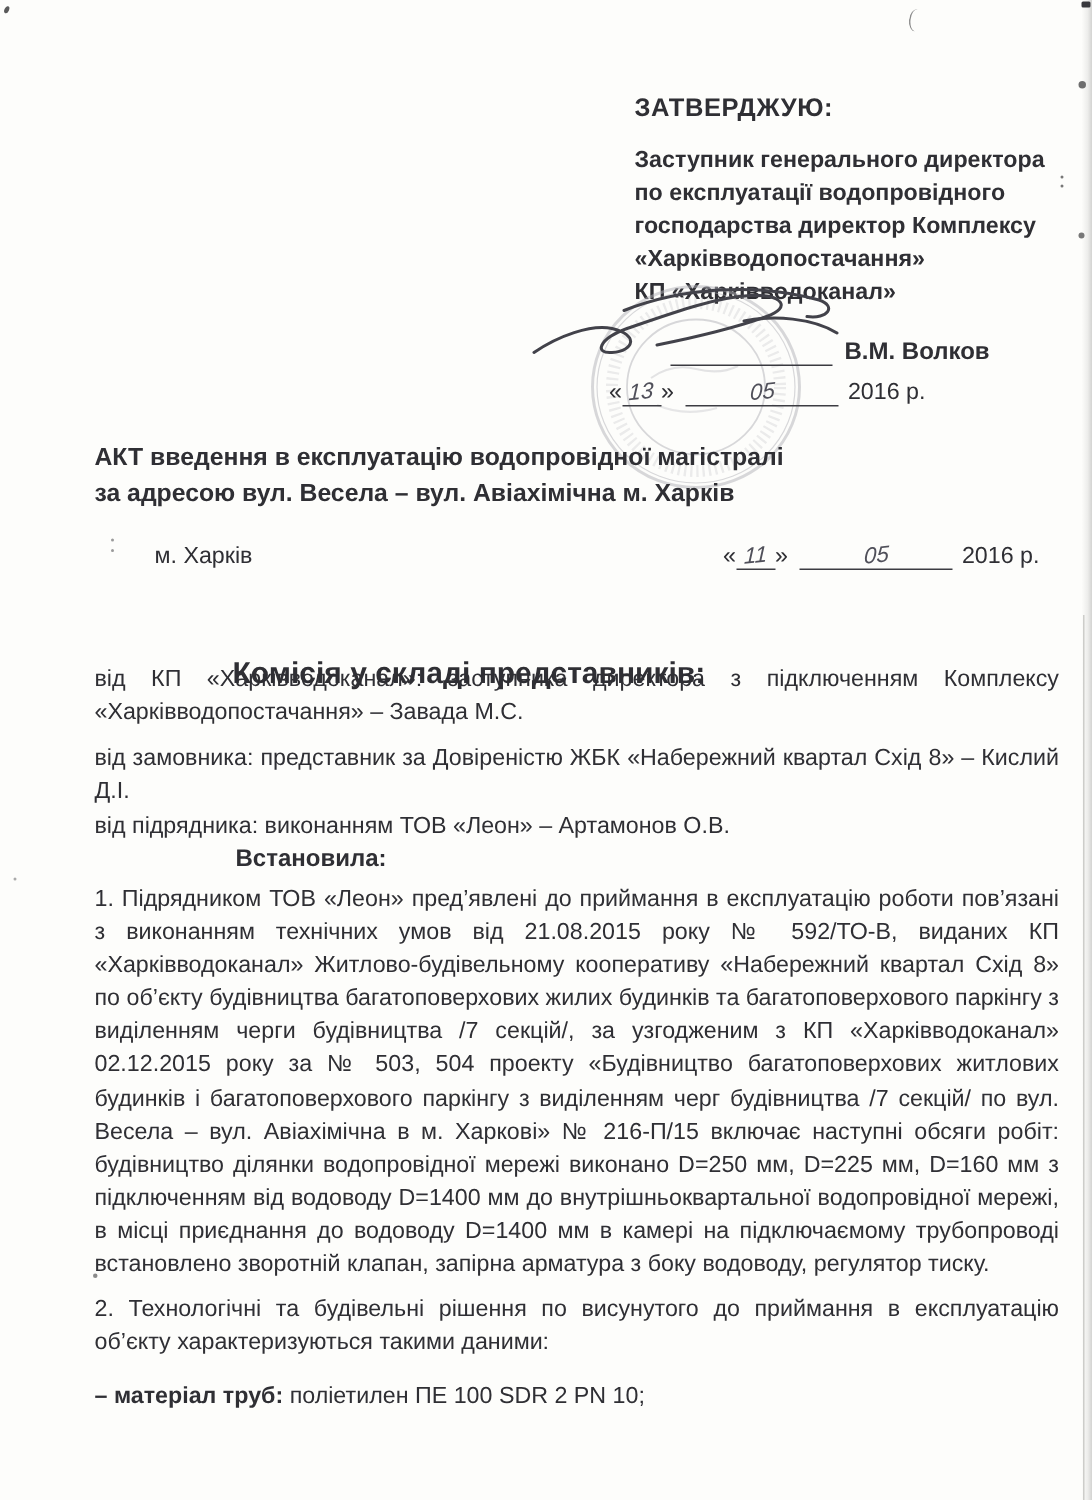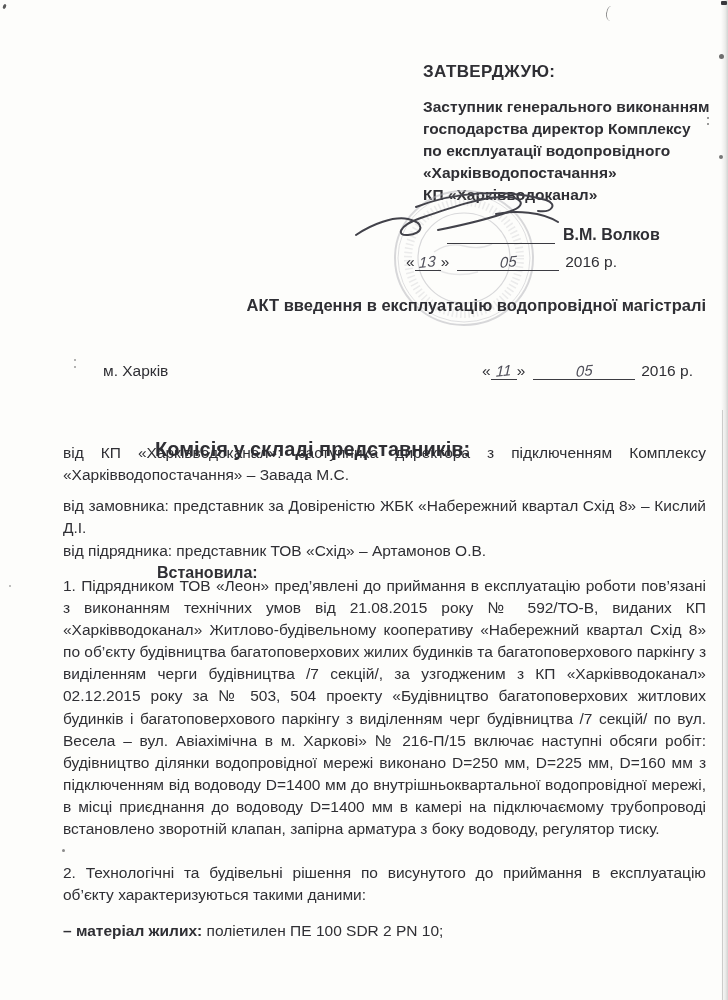--- a/index.html
+++ b/index.html
@@ -36,34 +36,34 @@
   .signer-name { font-weight:bold; font-size:16px; margin-left:8px; }
 
   .date-row { position:absolute; white-space:nowrap; font-size:15.5px; }
   .approval-date-row { left:406px; top:253px; }
   .doc-date-row { left:482px; top:362px; }
   .u-short { display:inline-block; width:26px; border-bottom:1.4px solid #3c3c42; text-align:center; height:17px; vertical-align:bottom; }
   .u-long  { display:inline-block; width:102px; border-bottom:1.4px solid #3c3c42; text-align:center; height:17px; vertical-align:bottom; margin:0 6px 0 8px; }
   .hand { font-style:italic; color:#50505a; display:inline-block; transform:rotate(-6deg) skewX(-8deg); font-size:15px; }
 
   
-  .doc-title { position:absolute; left:63px; top:293px; width:643px; text-align:right;
+  .doc-title { position:absolute; left:63px; top:293px; width:643px; text-align:left;
                font-weight:bold; font-size:16.5px; line-height:24px; }
 
   .place { position:absolute; left:103px; top:362px; font-size:15.5px; }
 
   
   .commission-heading { position:absolute; left:155px; top:438px; font-weight:bold; font-size:20px; }
   .member { position:absolute; left:63px; width:643px; font-size:15.5px; line-height:22px; text-align:justify; }
   .member-1 { top:442px; }
   .member-2 { top:495px; }
   .member-3 { top:540px; }
   .established-heading { position:absolute; left:157px; top:564px; font-weight:bold; font-size:16px; }
   .para { position:absolute; left:63px; width:643px; font-size:15.5px; line-height:22.1px; text-align:justify; }
-  .para-1 { top:575px; }
+  .para-1 { top:589px; }
   .para-2 { top:862px; }
   .material-row { position:absolute; left:63px; top:922px; font-size:15.5px; }
   .material-label { font-weight:bold; }
 
   
   .speck { position:absolute; background:#5a5a5a; border-radius:50%; }
   .sp-tl { left:3px; top:4px; width:3px; height:5px; transform:rotate(25deg); }
   .sp-paren { left:606px; top:6px; width:7px; height:15px; background:none; border-left:1.6px solid #8a8a8a; border-radius:60% 0 0 60%/50% 0 0 50%; transform:rotate(6deg); }
   .sp-er1 { left:721px; top:1px; width:6px; height:4px; background:#38383c; border-radius:1px; }
   .sp-er2 { left:719px; top:54px; width:5px; height:5px; background:#6e6e6e; }
@@ -76,23 +76,23 @@
 </head>
 <body>
 
 <div class="page">
 
   <div class="edge-shade"></div>
   <div class="edge-line"></div>
 
   <div class="approval-block">
     <div class="approval-heading">ЗАТВЕРДЖУЮ:</div>
-    <div class="approval-line">Заступник генерального виконанням</div>
+    <div class="approval-line">Заступник генерального директора</div>
+    <div class="approval-line">по експлуатації водопровідного</div>
     <div class="approval-line">господарства директор Комплексу</div>
-    <div class="approval-line">по експлуатації водопровідного</div>
     <div class="approval-line">«Харківводопостачання»</div>
     <div class="approval-line">КП «Харківводоканал»</div>
   </div>
 
   <svg class="stamp" viewBox="0 0 148 146">
     <g fill="none" stroke="#b3b3b9">
       <ellipse cx="74" cy="72" rx="69" ry="67" stroke-width="2"></ellipse>
       <ellipse cx="74" cy="72" rx="66" ry="64" stroke-width="0.8"></ellipse>
       <ellipse cx="74" cy="72" rx="46" ry="45" stroke-width="1.2"></ellipse>
       <circle cx="74" cy="72" r="56" stroke-width="8" stroke-dasharray="1.5 2.6" opacity="0.5"></circle>
@@ -112,39 +112,40 @@
   <div class="sig-row">
     <span class="sig-line"></span><span class="signer-name">В.М. Волков</span>
   </div>
 
   <div class="date-row approval-date-row">
     <span>«</span><span class="u-short"><span class="hand">13</span></span><span>»</span><span class="u-long"><span class="hand">05</span></span><span>2016 р.</span>
   </div>
 
   <div class="doc-title">
     <div>АКТ введення в експлуатацію водопровідної магістралі</div>
+    <div>за адресою вул. Весела – вул. Авіахімічна м. Харків</div>
   </div>
 
   <div class="place">м. Харків</div>
   <div class="date-row doc-date-row">
     <span>«</span><span class="u-short"><span class="hand">11</span></span><span>»</span><span class="u-long"><span class="hand">05</span></span><span>2016 р.</span>
   </div>
 
   <div class="commission-heading">Комісія у складі представників:</div>
   <div class="member member-1">від КП «Харківводоканал»: заступника директора з підключенням Комплексу «Харківводопостачання» – Завада М.С.</div>
   <div class="member member-2">від замовника: представник за Довіреністю ЖБК «Набережний квартал Схід 8» – Кислий Д.І.</div>
-  <div class="member member-3">від підрядника: представник ТОВ «Схід» – Артамонов О.В.</div>
+  <div class="member member-3">від підрядника: виконанням ТОВ «Леон» – Артамонов О.В.</div>
 
   <div class="established-heading">Встановила:</div>
 
   <div class="para para-1">1. Підрядником ТОВ «Леон» пред’явлені до приймання в експлуатацію роботи пов’язані з виконанням технічних умов від 21.08.2015 року № 592/ТО-В, виданих КП «Харківводоканал» Житлово-будівельному кооперативу «Набережний квартал Схід 8» по об’єкту будівництва багатоповерхових жилих будинків та багатоповерхового паркінгу з виділенням черги будівництва /7 секцій/, за узгодженим з КП «Харківводоканал» 02.12.2015 року за № 503, 504 проекту «Будівництво багатоповерхових житлових будинків і багатоповерхового паркінгу з виділенням черг будівництва /7 секцій/ по вул. Весела – вул. Авіахімічна в м. Харкові» № 216-П/15 включає наступні обсяги робіт: будівництво ділянки водопровідної мережі виконано D=250 мм, D=225 мм, D=160 мм з підключенням від водоводу D=1400 мм до внутрішньоквартальної водопровідної мережі, в місці приєднання до водоводу D=1400 мм в камері на підключаємому трубопроводі встановлено зворотній клапан, запірна арматура з боку водоводу, регулятор тиску.</div>
   <div class="para para-2">2. Технологічні та будівельні рішення по висунутого до приймання в експлуатацію об’єкту характеризуються такими даними:</div>
 
   <div class="material-row">
-    <span class="material-label">– матеріал жилих:</span><span> поліетилен ПЕ 100 SDR 2 PN 10;</span>
+    <span class="material-label">– матеріал труб:</span><span> поліетилен ПЕ 100 SDR 2 PN 10;</span>
   </div>
 
   <div class="speck sp-tl"></div>
   <div class="speck sp-paren"></div>
   <div class="speck sp-er1"></div>
   <div class="speck sp-er2"></div>
   <div class="speck sp-colon1"></div>
   <div class="speck sp-colon2"></div>
   <div class="speck sp-dot1"></div>
   <div class="speck sp-dot2"></div>

